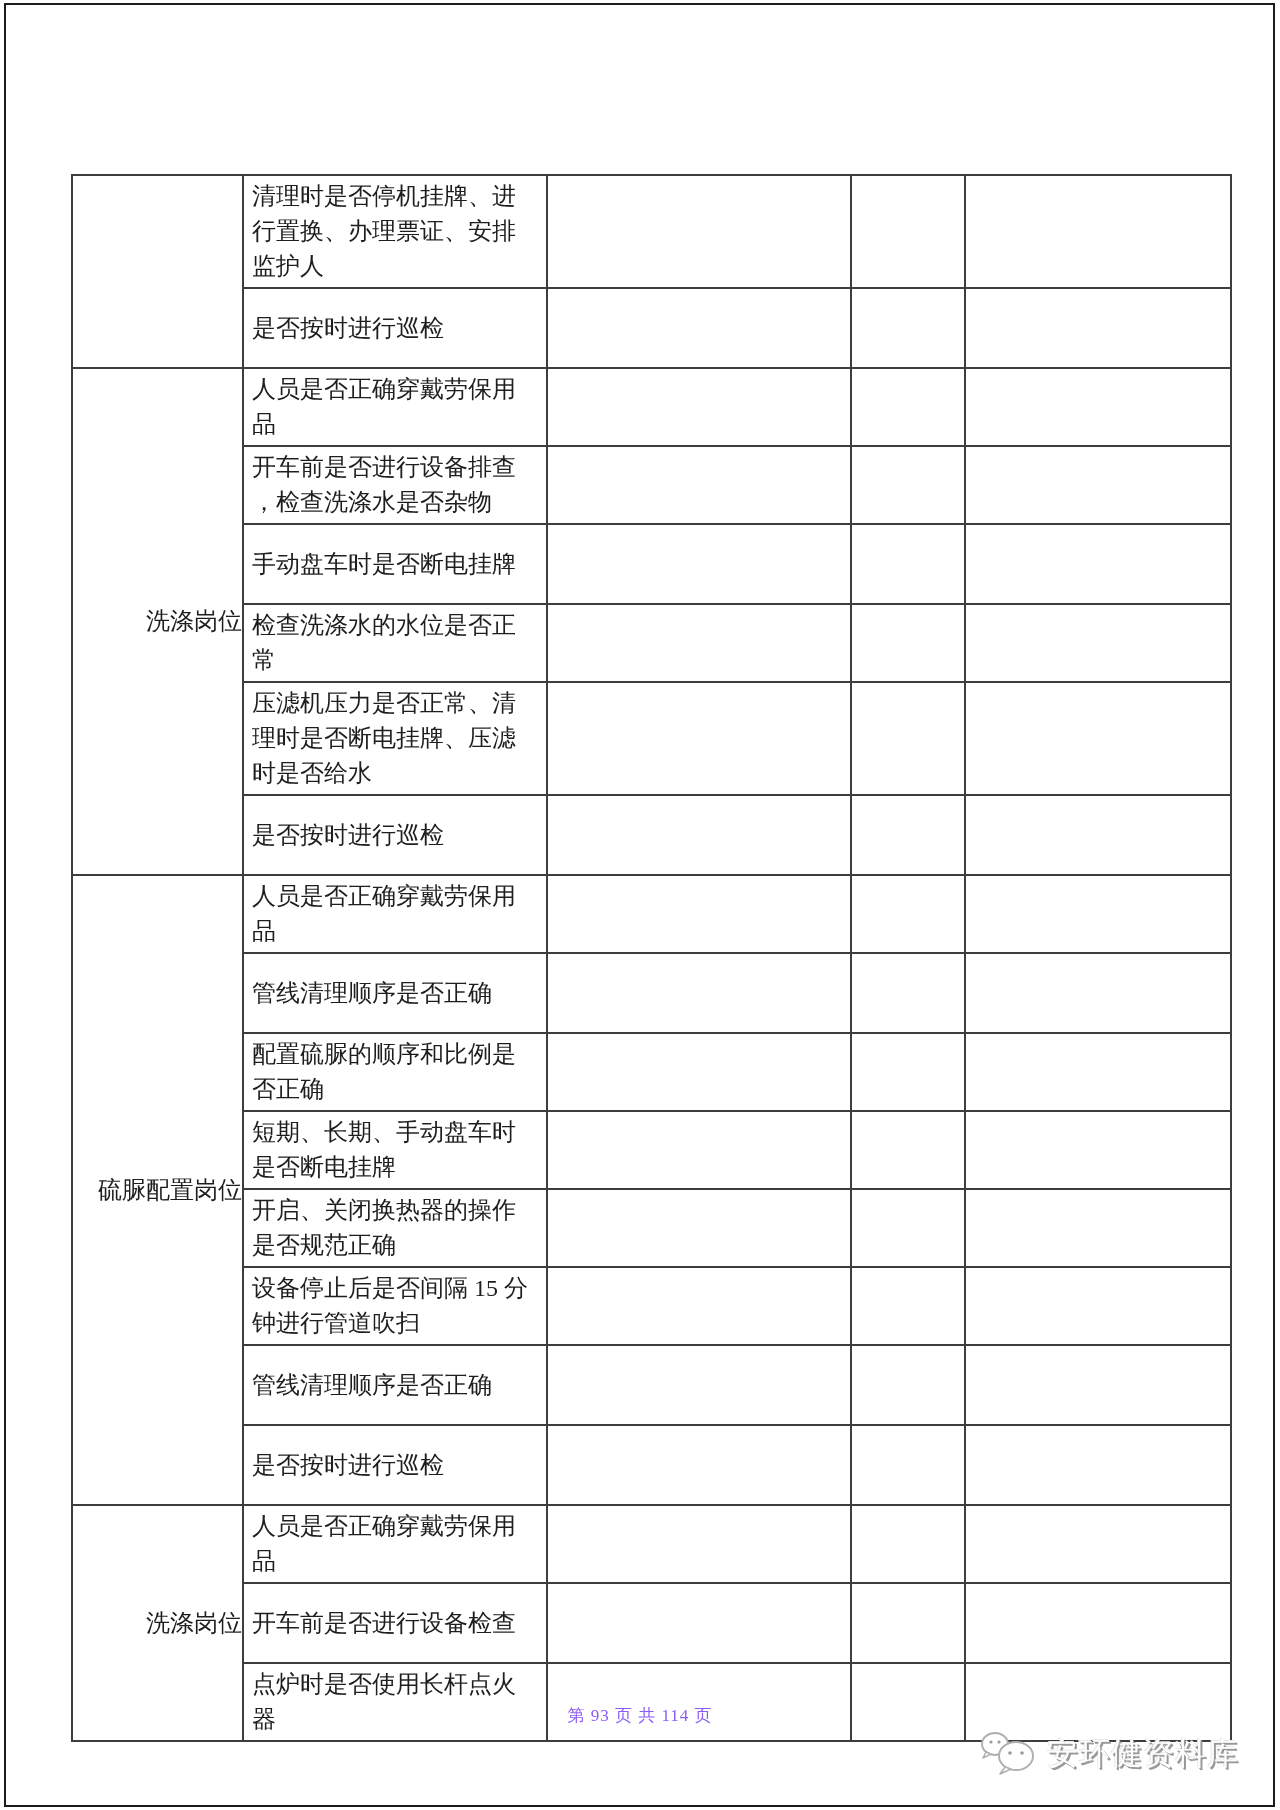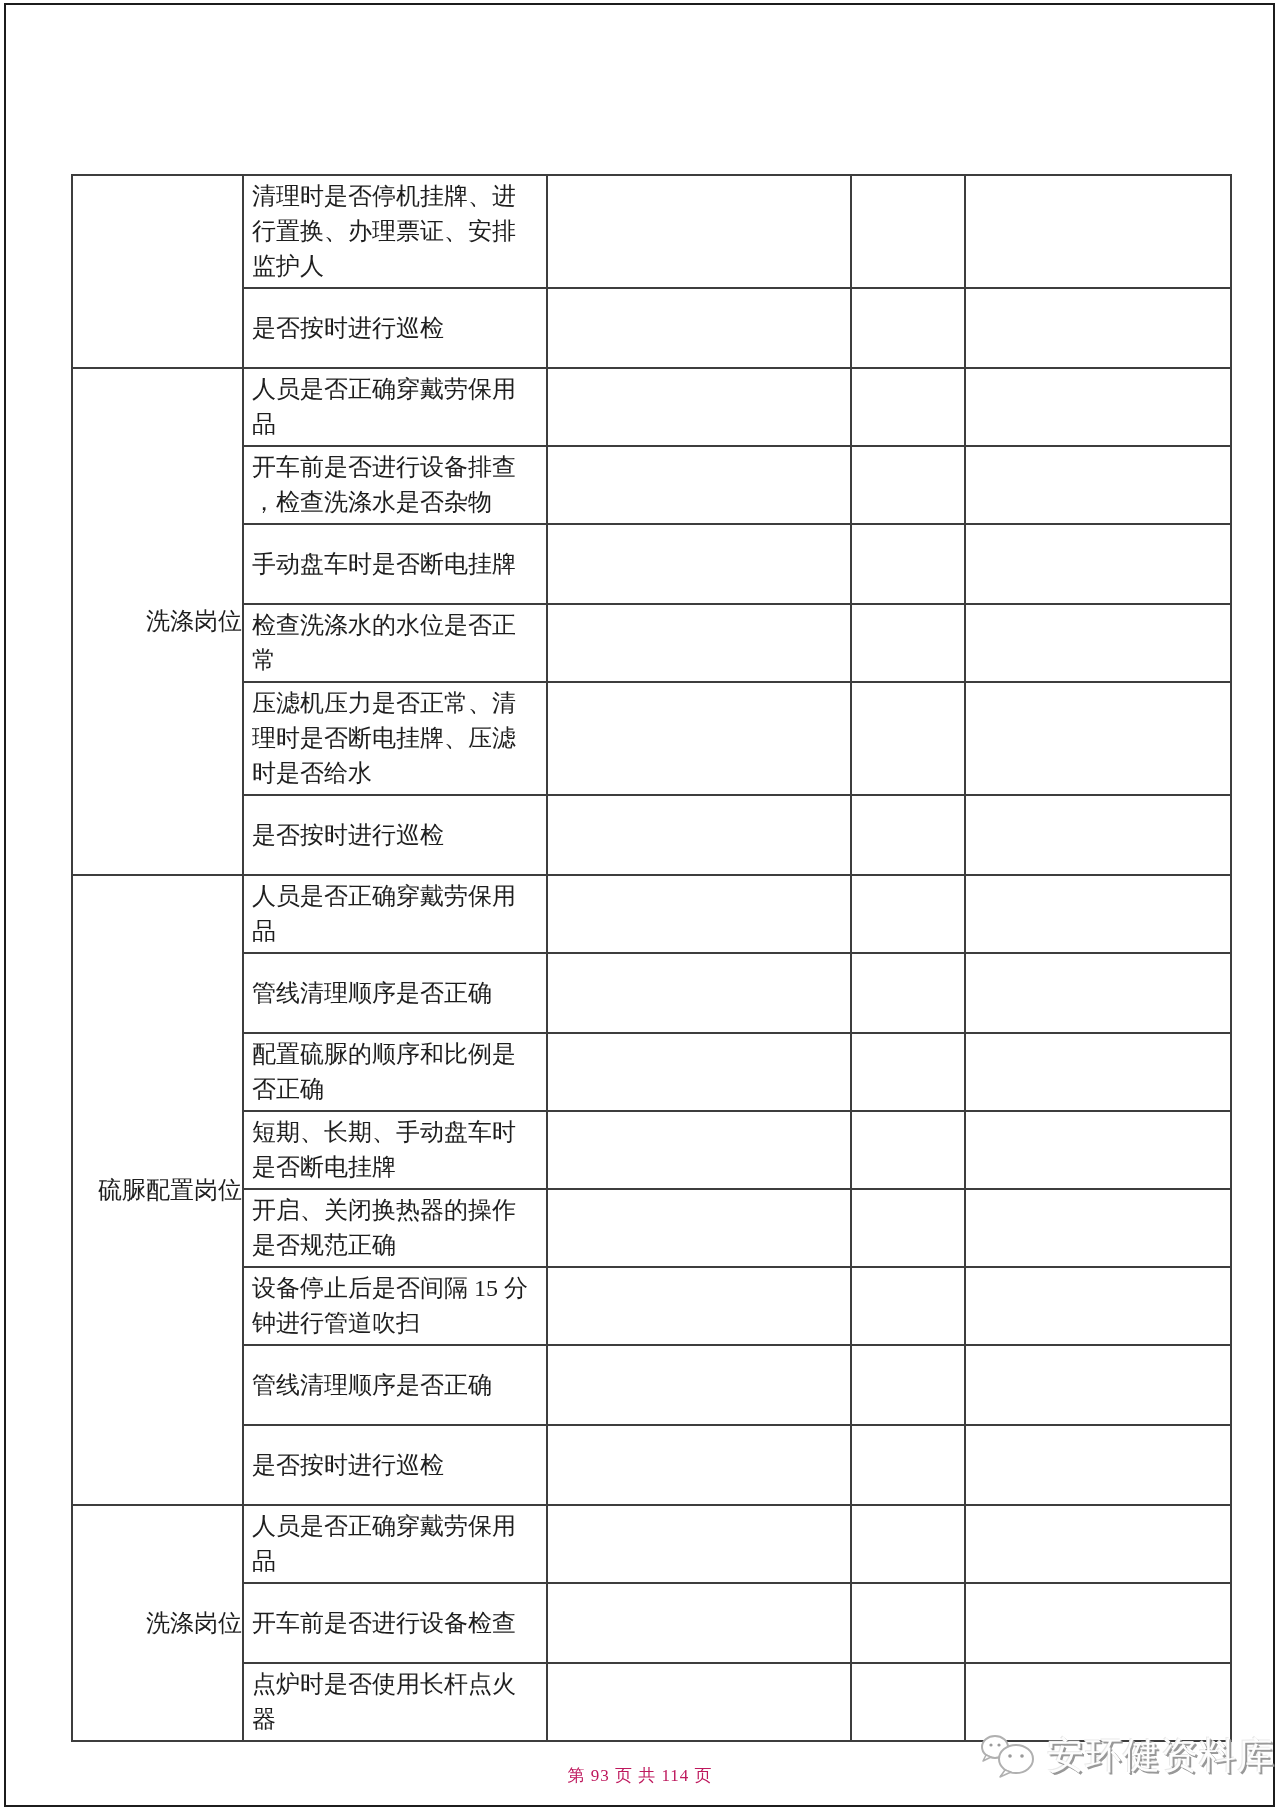--- a/index.html
+++ b/index.html
@@ -45,39 +45,39 @@
     padding: 3px 18px 3px 8px;
     line-break: anywhere;
     overflow-wrap: anywhere;
   }
   td.blank-cell { padding: 0; }
   tr.h1 { height: 80px; }
   tr.h2 { height: 76px; }
   tr.h3 { height: 104px; }
   .footer {
     position: absolute;
-    top: 1764px;
+    top: 1704px;
     left: 0;
     width: 100%;
     text-align: center;
     font-size: 17px;
     letter-spacing: 1px;
-    color: #be185d;
+    color: #8b5cf6;
   }
   .watermark {
     position: absolute;
     top: 1731px;
     left: 980px;
     display: flex;
     align-items: center;
     gap: 9px;
   }
   .watermark .wm-text {
     font-family: Liberation Mono, monospace;
-    font-size: 37px;
+    font-size: 31px;
     letter-spacing: 1px;
     color: #fdfdfd;
     text-shadow: 2px 2px 0 #989898, -1px -1px 0 #e9e9e9, 1px 1px 0 #b8b8b8;
     white-space: nowrap;
   }
   .wm-icon { display: block; }
 </style>
 </head>
 <body>
 

